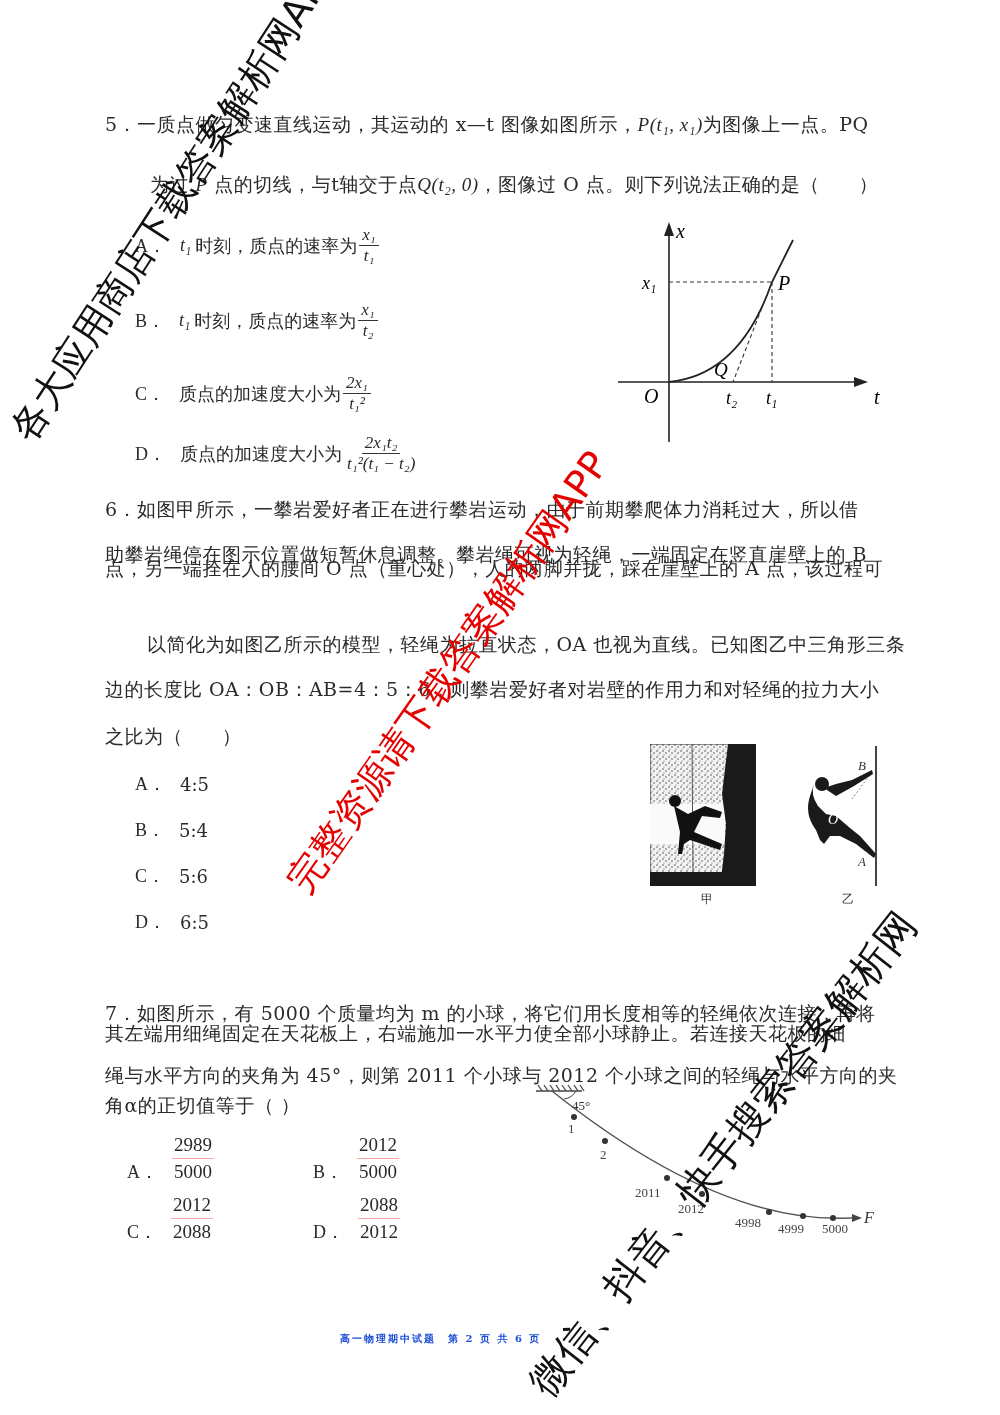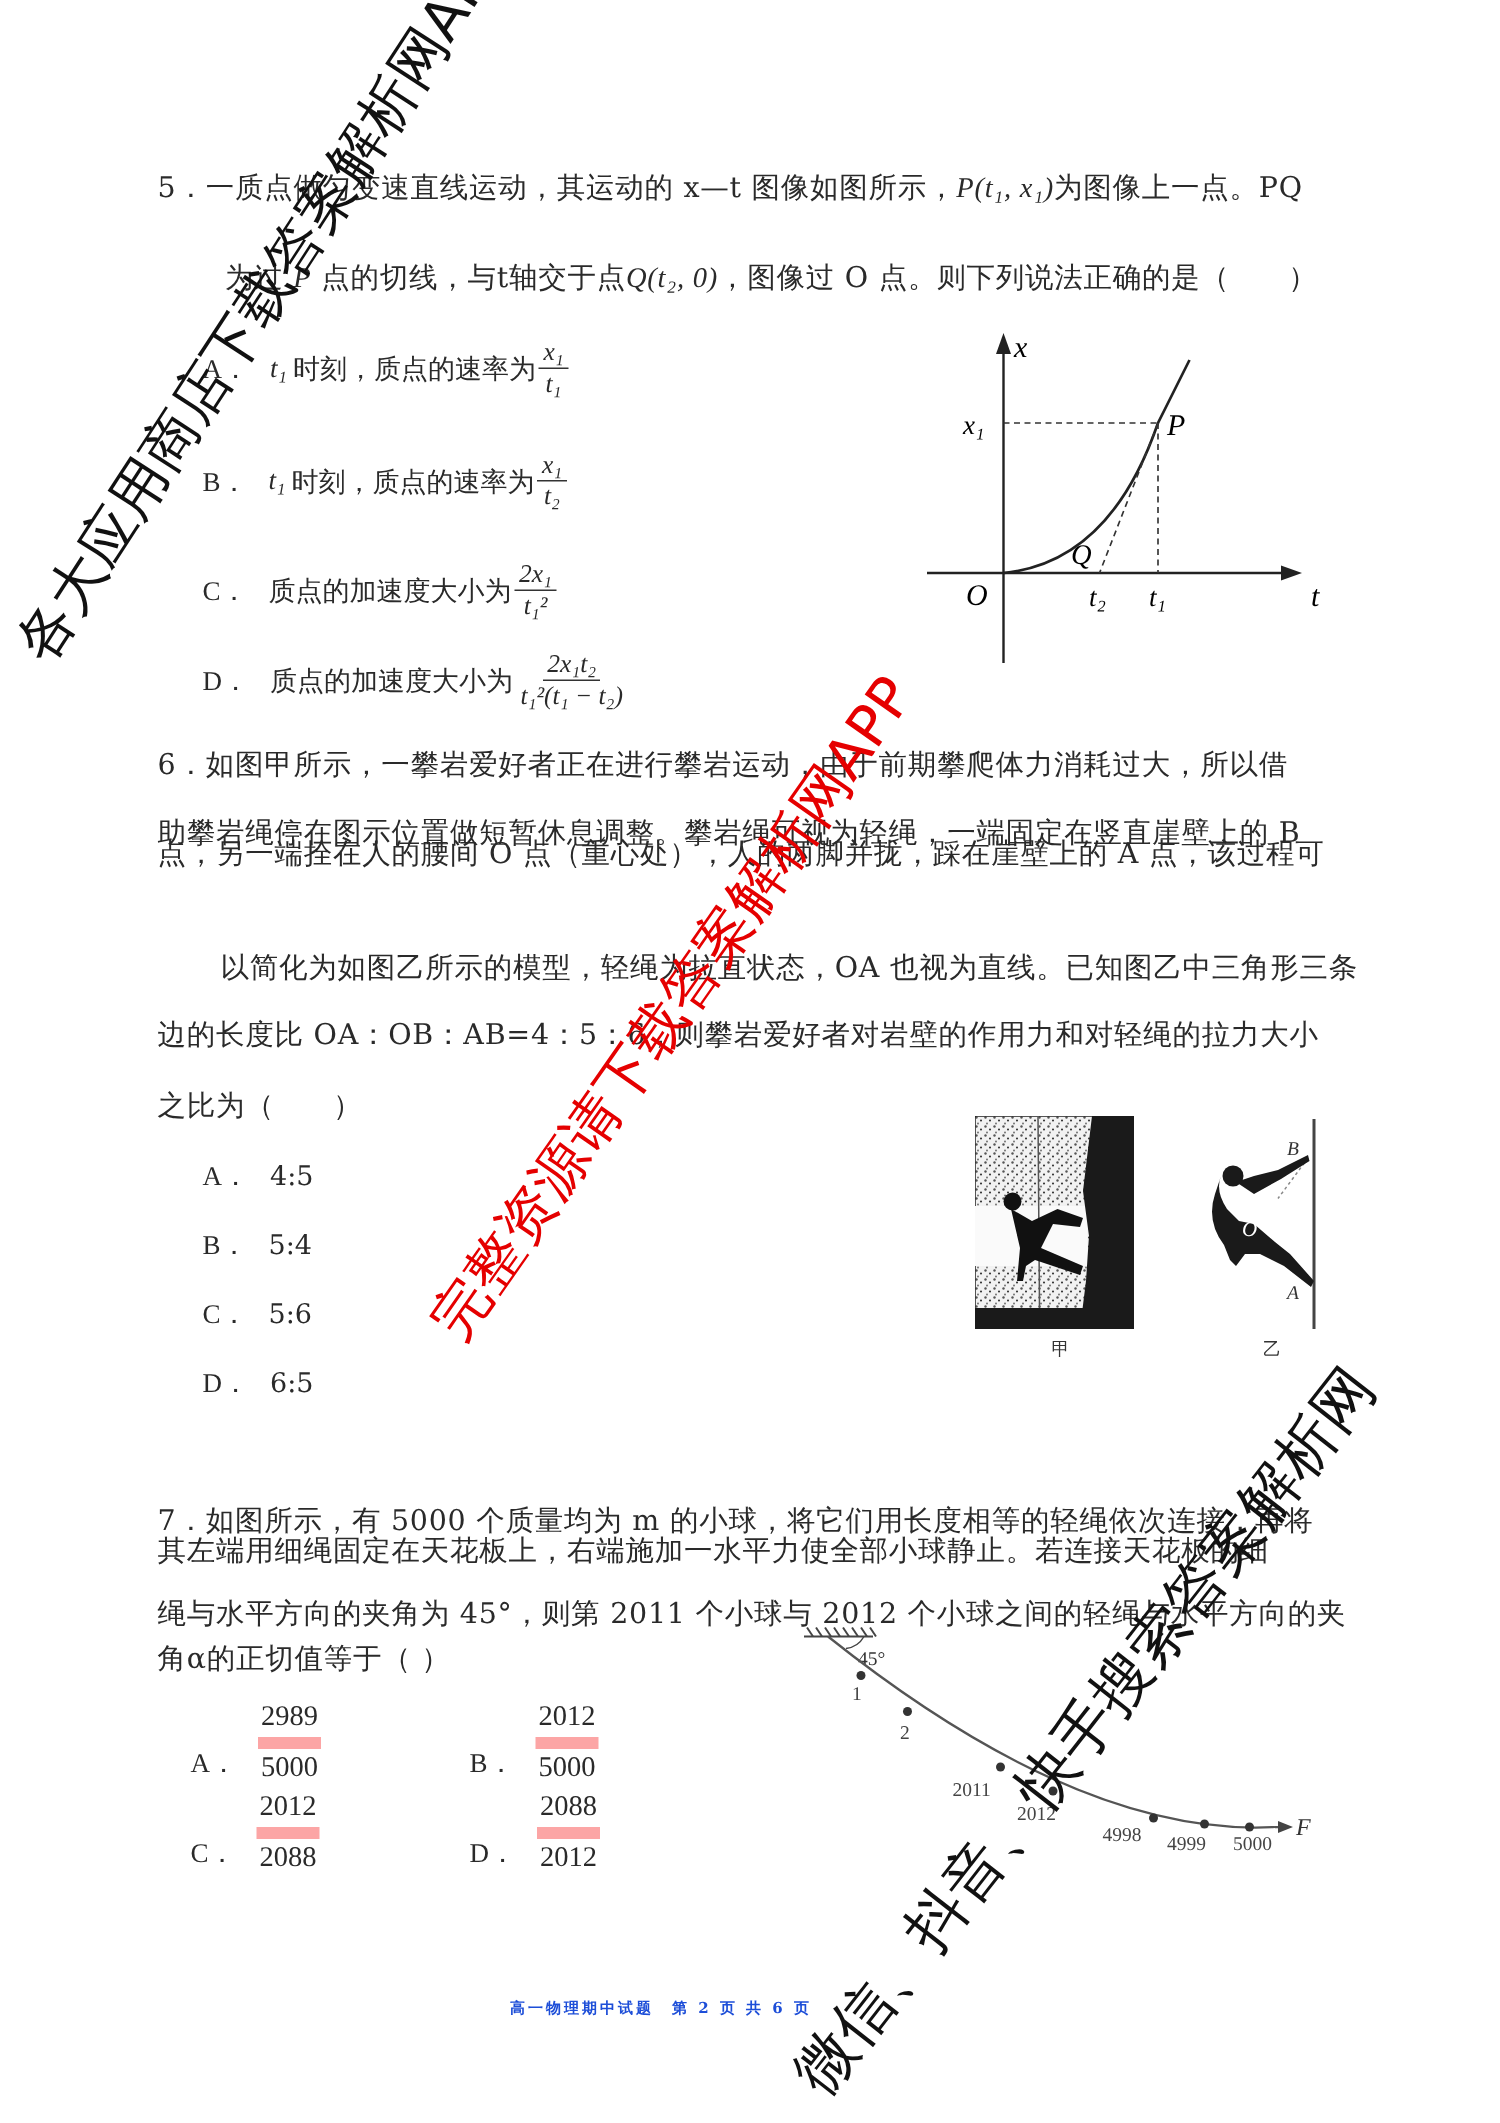--- a/index.html
+++ b/index.html
@@ -8,21 +8,21 @@
   .line { position: absolute; font-size: 19px; white-space: nowrap; letter-spacing: 0.5px; }
   .opt { position: absolute; font-size: 18px; white-space: nowrap; display: flex; align-items: center; }
   .opt .lab { font-family: "Liberation Serif", serif; margin-right: 14px; }
   i.m { font-family: "Liberation Serif", serif; font-style: italic; }
   .frac { display: inline-flex; flex-direction: column; align-items: center; vertical-align: middle;
           font-family: "Liberation Serif", serif; font-style: italic; font-size: 17px; margin-left: 2px; }
   .frac .num { border-bottom: 1.5px solid #333; padding: 0 3px; line-height: 20px; }
   .frac .den { line-height: 20px; padding: 0 3px; }
   .nfrac { display: inline-flex; flex-direction: column; align-items: center;
            font-family: "Liberation Serif", serif; font-size: 19px; }
-  .nfrac .num { border-bottom: 8px solid #fca5a5; padding: 0 2px; line-height: 26px; }
+  .nfrac .num { border-bottom: 1px solid #fca5a5; padding: 0 2px; line-height: 26px; }
   .nfrac .den { line-height: 26px; padding: 0 2px; }
   .footer { position: absolute; left: 340px; top: 1332px; font-size: 10px; font-weight: bold; color: #1d4ed8; letter-spacing: 2px; }
   .wm { position: absolute; font-family: "DejaVu Sans", sans-serif; white-space: nowrap; transform-origin: left bottom; pointer-events: none; }
   .wm-black { color: #111; }
   .wm-red { color: #e50000; }
   .fig-cap { position: absolute; font-size: 12px; color: #333; }
   svg text { font-family: "Liberation Serif", serif; }
 </style>
 </head>
 <body>

